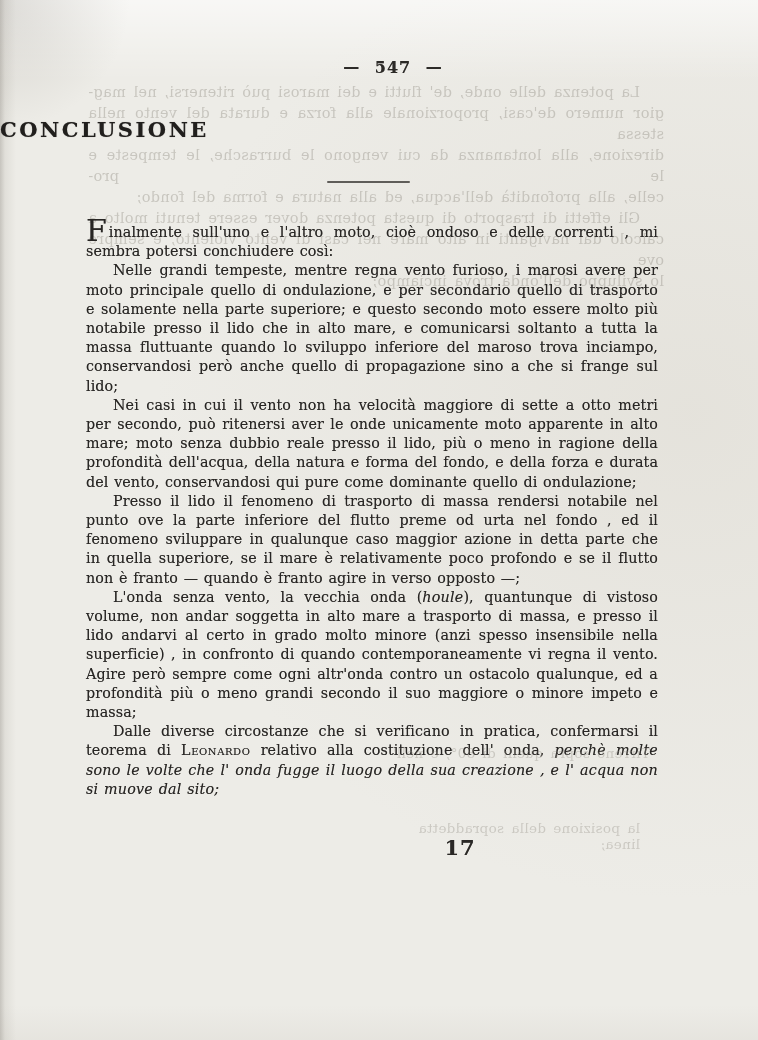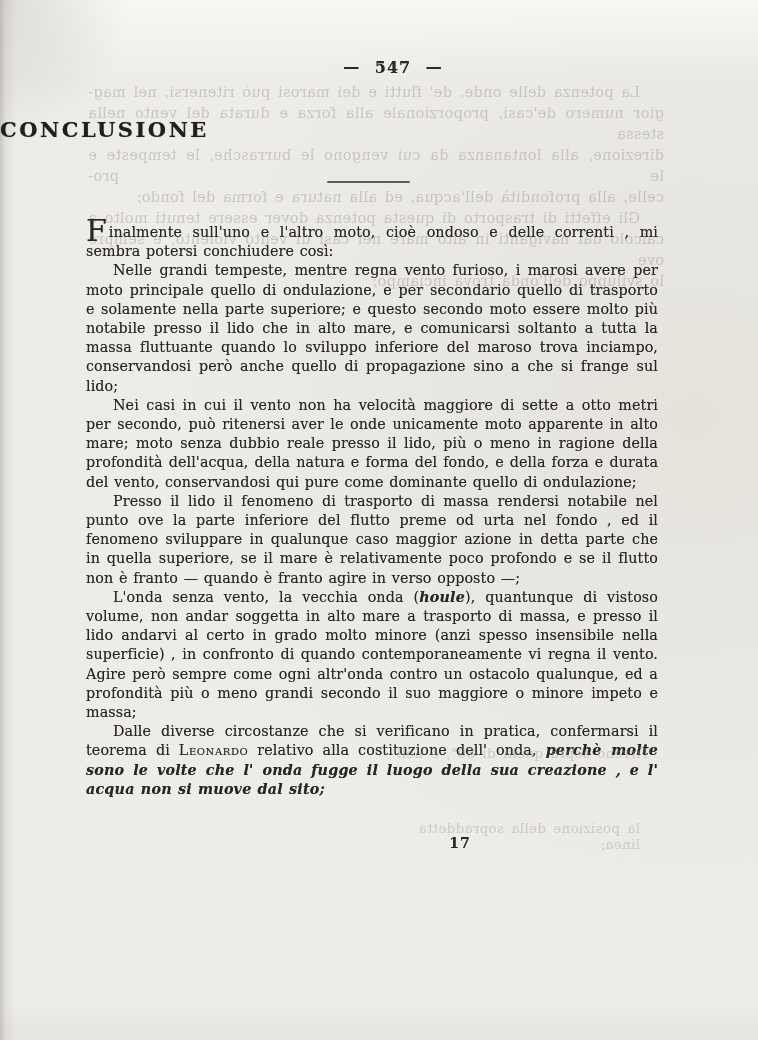--- a/index.html
+++ b/index.html
@@ -56,25 +56,25 @@
     text-align:justify; word-spacing:1px; letter-spacing:.1px;
     text-shadow:0 0 .6px rgba(40,38,35,.5);
   }
   .para { margin:0; }
   .para.indent { text-indent:27px; }
   .dropcap {
     font-size:30px; line-height:1px; vertical-align:-4px;
     letter-spacing:1px; font-weight:500; padding-right:1px;
   }
   .seg-normal { font-style:normal; }
-  .seg-italic { font-style:italic; letter-spacing:.2px;font-weight:bold; }
+  .seg-italic { font-style:italic; letter-spacing:.2px; }
   .seg-sc-italic { font-variant:small-caps; letter-spacing:.6px; }
   .signature-number {
     position:absolute; top:835px; left:428px; width:64px;
-    text-align:center; font-size:14px; font-weight:600;
+    text-align:center; font-size:21px; font-weight:600;
     letter-spacing:1px; color:#2a2826;
     text-shadow:0 0 .6px rgba(40,38,35,.5);
   }
 </style>
 </head>
 <body>
 
 <div class="page">
 
   <div class="page-number-top">— 547 —</div>

